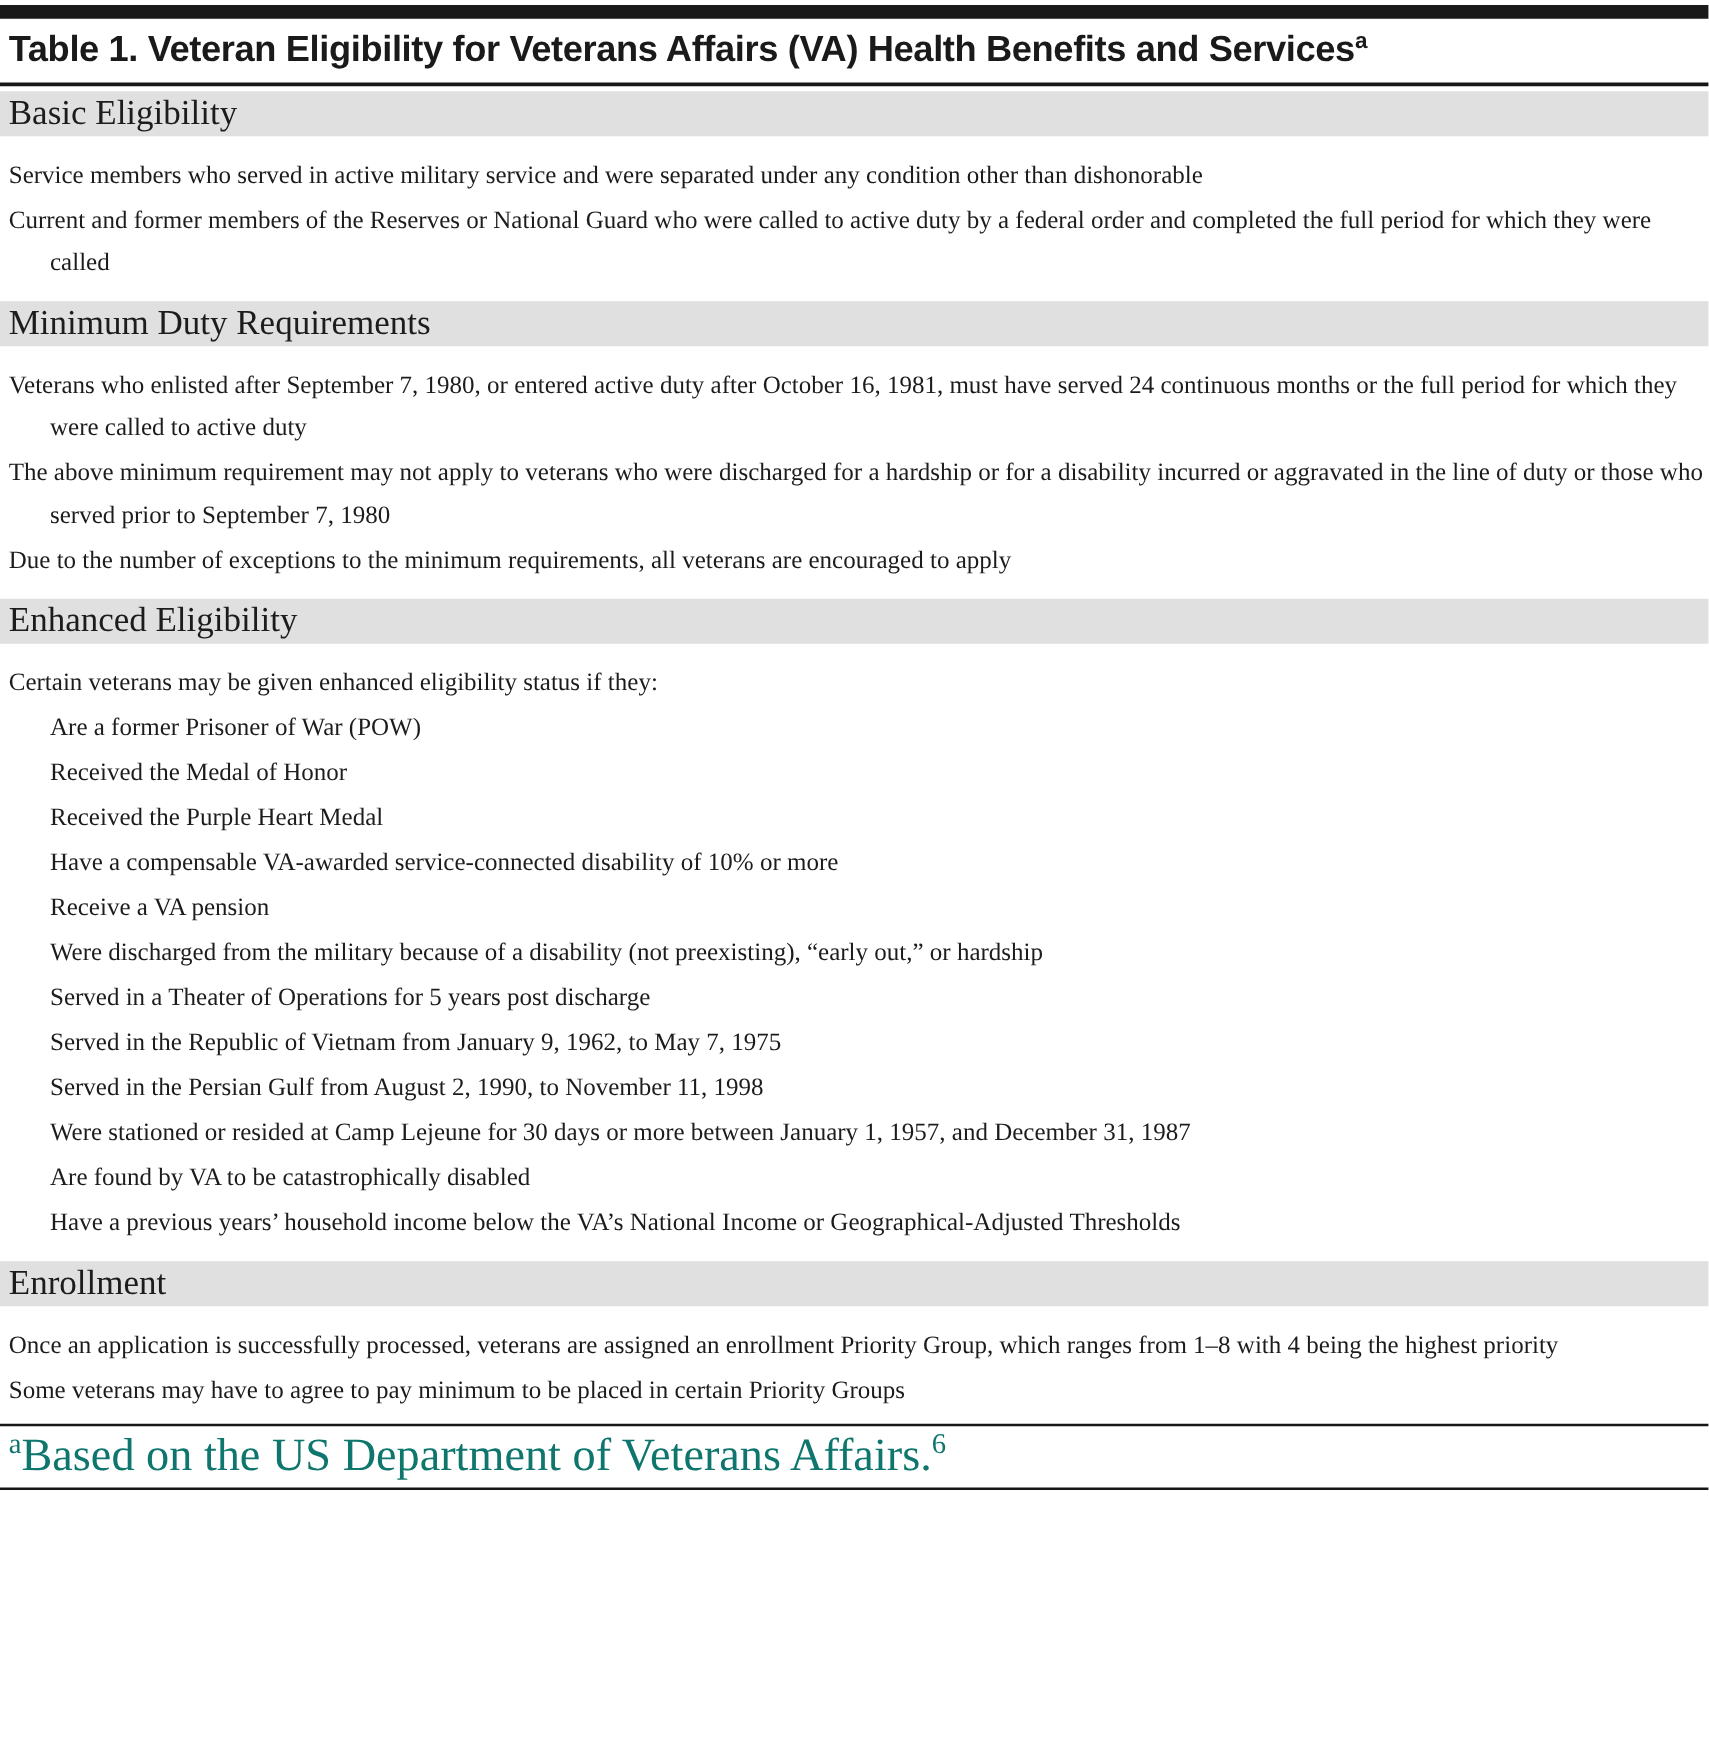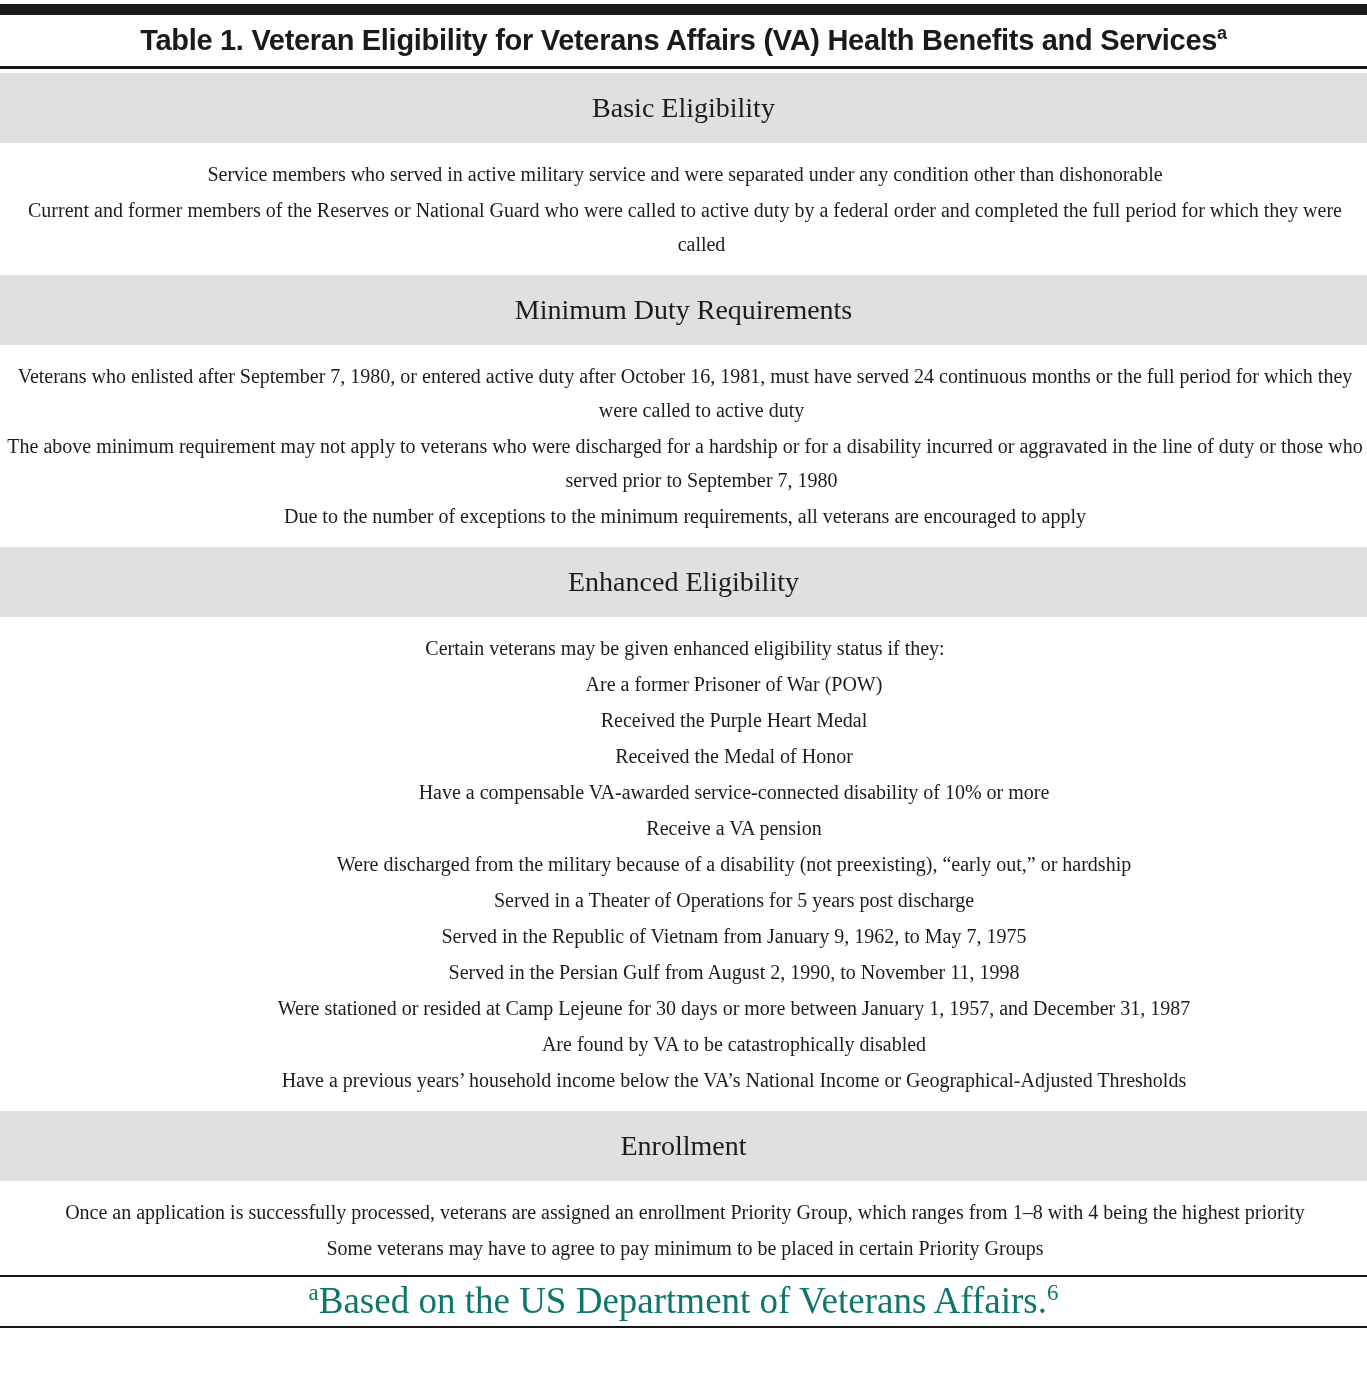--- a/index.html
+++ b/index.html
@@ -8,21 +8,20 @@
     background: #ffffff;
   }
   .page {
     position: relative;
     width: 1367px;
     height: 1390px;
     background: #ffffff;
     font-family: "Liberation Serif", "DejaVu Serif", serif;
     color: #1c1c1c;
     overflow: hidden;
-    text-align: center;
   }
   .top-bar {
     height: 11px;
     background: #1a1a1a;
     margin-top: 4px;
   }
   .table-title {
     font-family: "Liberation Sans", "DejaVu Sans", sans-serif;
     font-weight: 700;
     font-size: 29px;
@@ -37,38 +36,37 @@
     line-height: 0;
   }
   .title-rule {
     border-top: 3px solid #161616;
     margin-bottom: 4px;
   }
   .section-header {
     background: #e0e0e0;
     font-size: 28px;
     line-height: 32px;
-    padding: 19px 7px;
+    padding: 2px 7px;
     margin: 13px 0 13px 0;
     color: #1c1c1c;
   }
   .section-header.first {
     margin-top: 4px;
   }
   .row {
     font-size: 20px;
     line-height: 34px;
     padding: 1px 4px 1px 40px;
     text-indent: -33px;
     color: #1c1c1c;
   }
   .row.l1 {
-    padding-left: 101px;
+    padding-left: 75px;
     text-indent: -35px;
-    margin-left: 39px;
   }
   .foot-rule-top {
     border-top: 2px solid #161616;
     margin-top: 9px;
   }
   .footnote {
     font-size: 37px;
     line-height: 34px;
     padding: 7px 7px 8px 7px;
     color: #0f766e;
@@ -103,22 +101,22 @@
     <div class="section-header">Minimum Duty Requirements</div>
     <div class="row">Veterans who enlisted after September 7, 1980, or entered active duty after October 16, 1981, must have served 24 continuous months or the full period for which they were called to active duty</div>
     <div class="row">The above minimum requirement may not apply to veterans who were discharged for a hardship or for a disability incurred or aggravated in the line of duty or those who served prior to September 7, 1980</div>
     <div class="row">Due to the number of exceptions to the minimum requirements, all veterans are encouraged to apply</div>
   </div>
 
   <div>
     <div class="section-header">Enhanced Eligibility</div>
     <div class="row">Certain veterans may be given enhanced eligibility status if they:</div>
     <div class="row l1">Are a former Prisoner of War (POW)</div>
+    <div class="row l1">Received the Medal of Honor</div>
     <div class="row l1">Received the Purple Heart Medal</div>
-    <div class="row l1">Received the Medal of Honor</div>
     <div class="row l1">Have a compensable VA-awarded service-connected disability of 10% or more</div>
     <div class="row l1">Receive a VA pension</div>
     <div class="row l1">Were discharged from the military because of a disability (not preexisting), “early out,” or hardship</div>
     <div class="row l1">Served in a Theater of Operations for 5 years post discharge</div>
     <div class="row l1">Served in the Republic of Vietnam from January 9, 1962, to May 7, 1975</div>
     <div class="row l1">Served in the Persian Gulf from August 2, 1990, to November 11, 1998</div>
     <div class="row l1">Were stationed or resided at Camp Lejeune for 30 days or more between January 1, 1957, and December 31, 1987</div>
     <div class="row l1">Are found by VA to be catastrophically disabled</div>
     <div class="row l1">Have a previous years’ household income below the VA’s National Income or Geographical-Adjusted Thresholds</div>
   </div>

